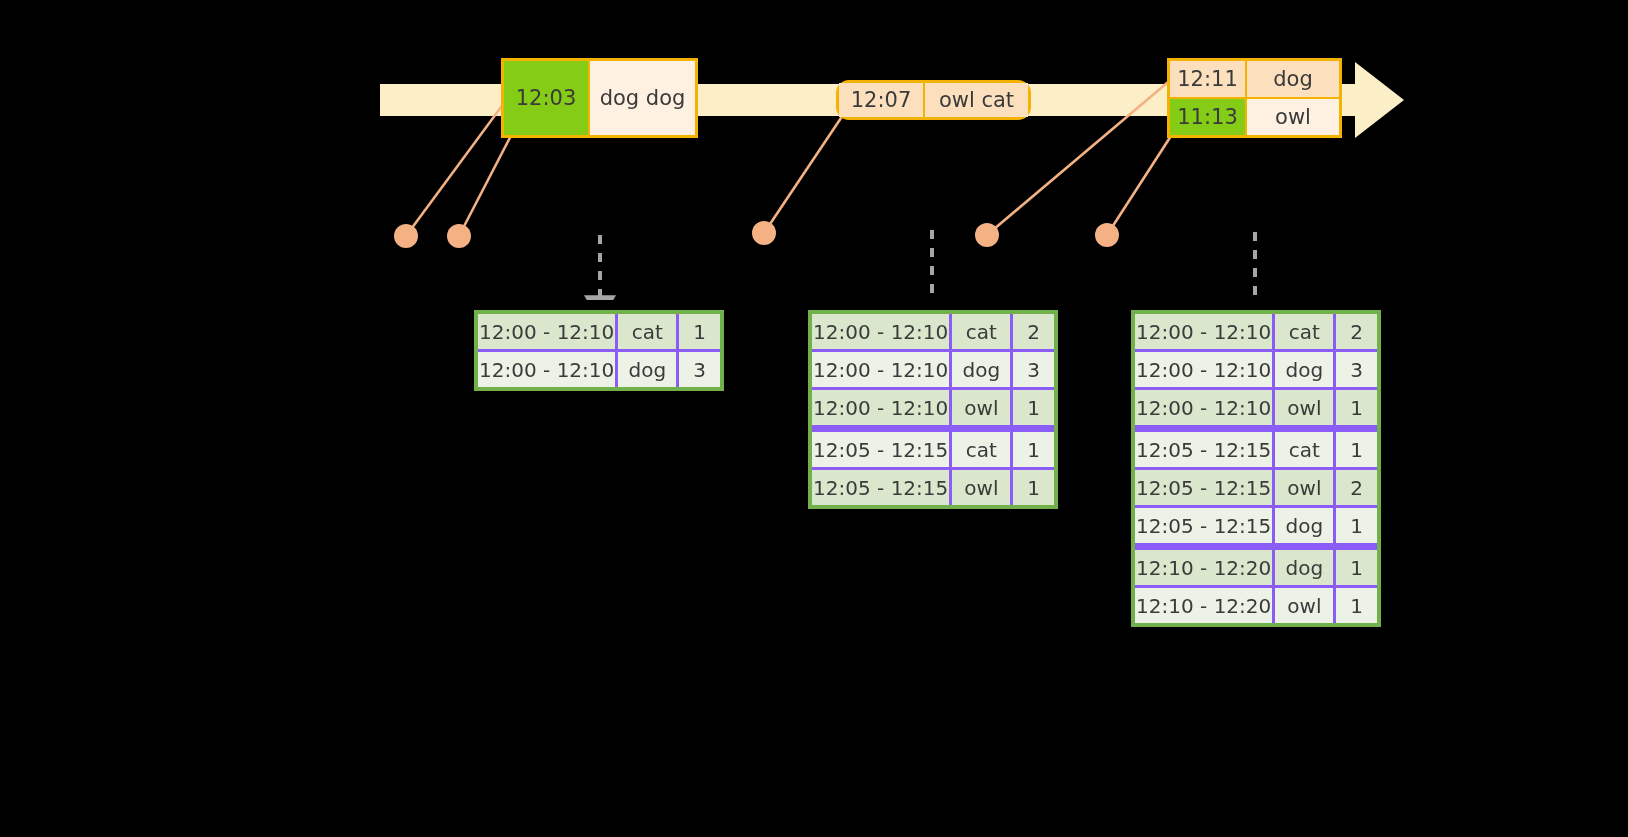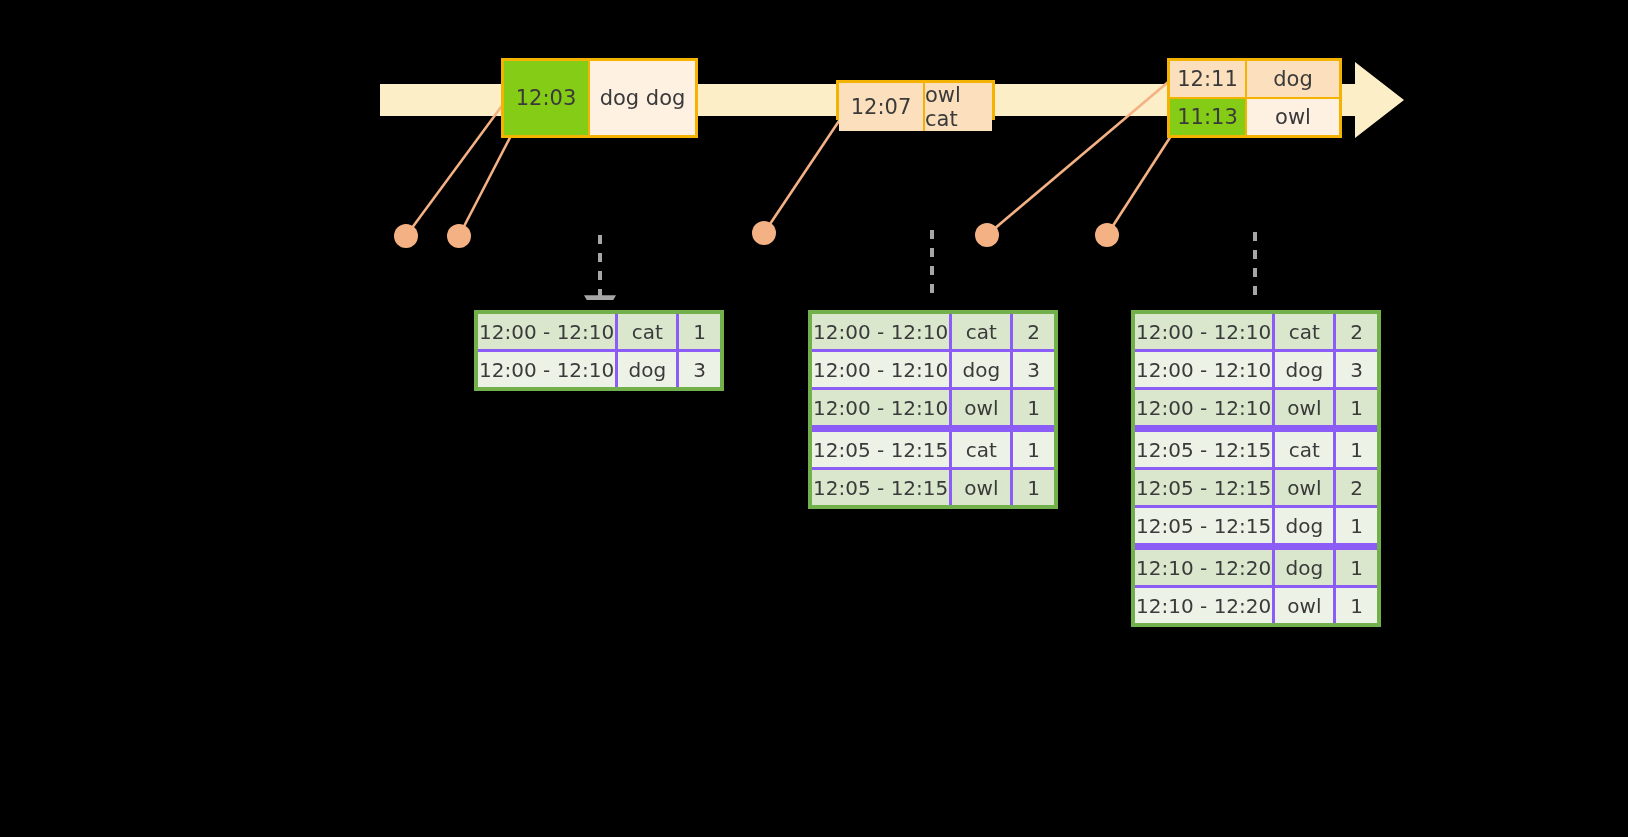--- a/index.html
+++ b/index.html
@@ -70,21 +70,21 @@
       </g>
   </svg>
 
   <div id="events-layer">
       <div class="evt-box" style="left: 501px; top: 58px; width: 197px; height: 80px;">
         <div class="evt-row">
           <div class="evt-time" style="width: 84px;">12:03</div>
           <div class="evt-val">dog dog</div>
         </div>
       </div>
-      <div class="evt-box" style="left: 836px; top: 80px; width: 159px; height: 40px;">
+      <div class="evt-box" style="left: 836px; top: 80px; width: 195px; height: 40px; border-radius: 13px;">
         <div class="evt-row shade">
           <div class="evt-time" style="width: 84px;">12:07</div>
           <div class="evt-val">owl cat</div>
         </div>
       </div>
       <div class="evt-box" style="left: 1167px; top: 58px; width: 175px; height: 80px; text-align: right;">
         <div class="evt-row shade">
           <div class="evt-time" style="width: 75px;">12:11</div>
           <div class="evt-val">dog</div>
         </div>

